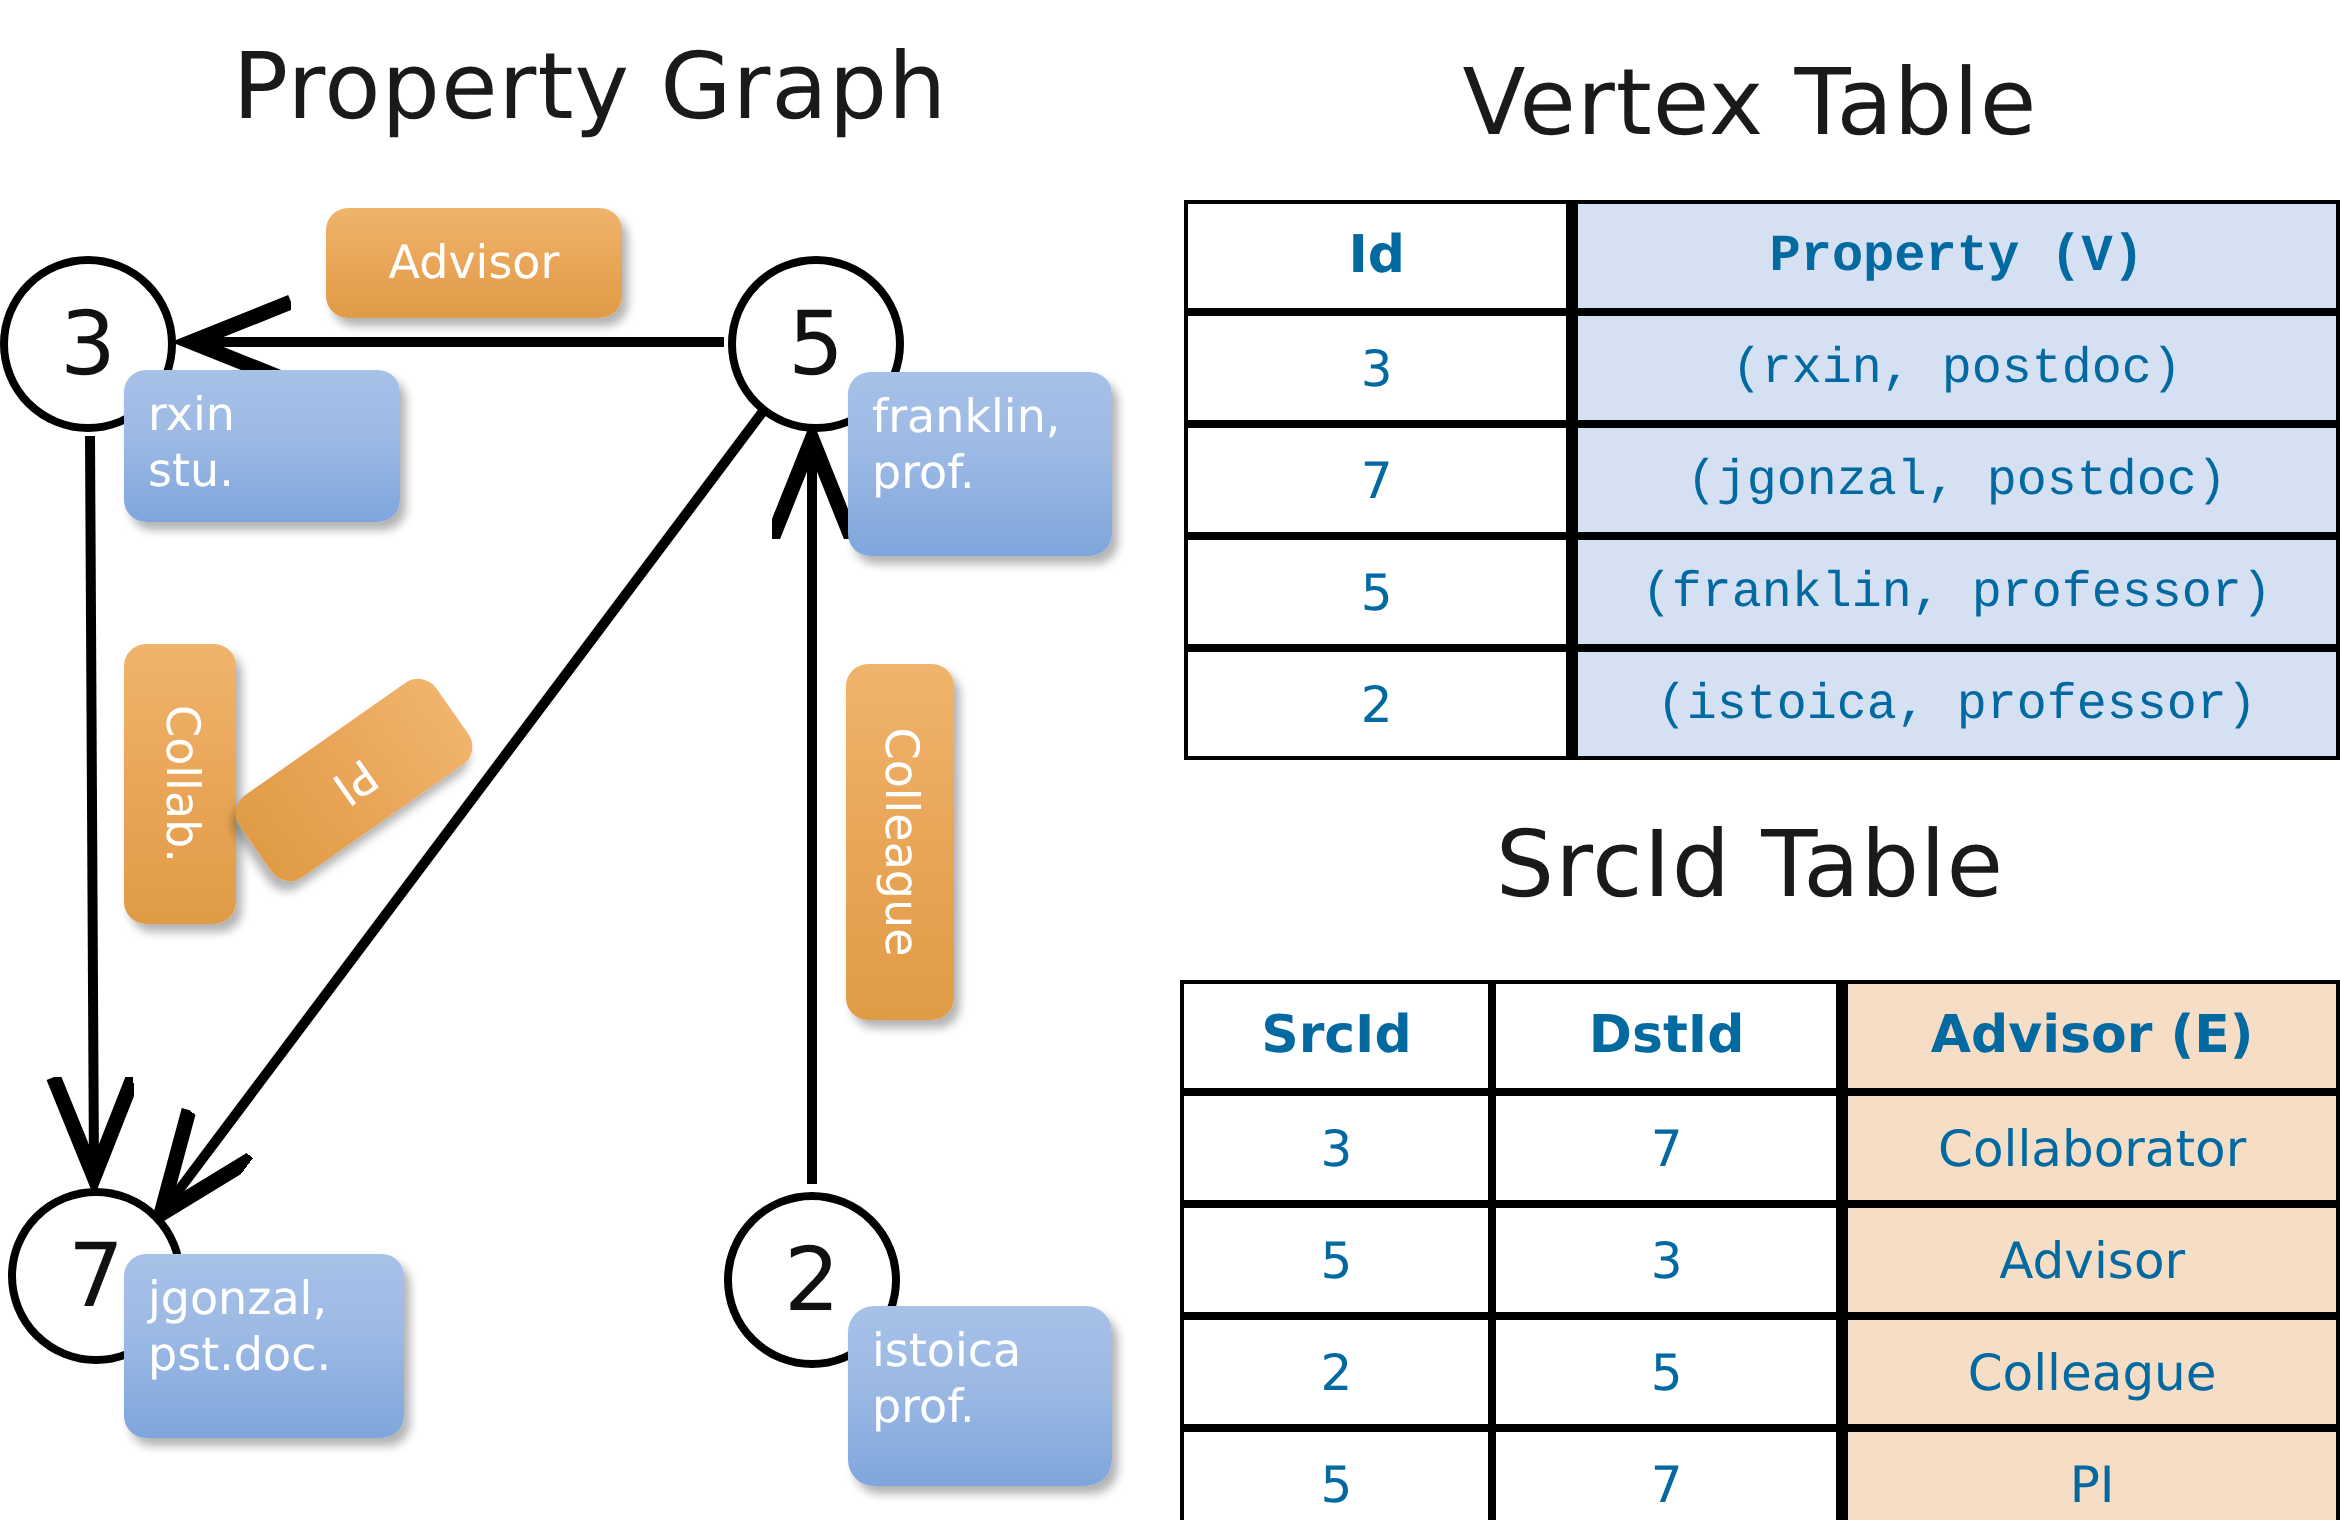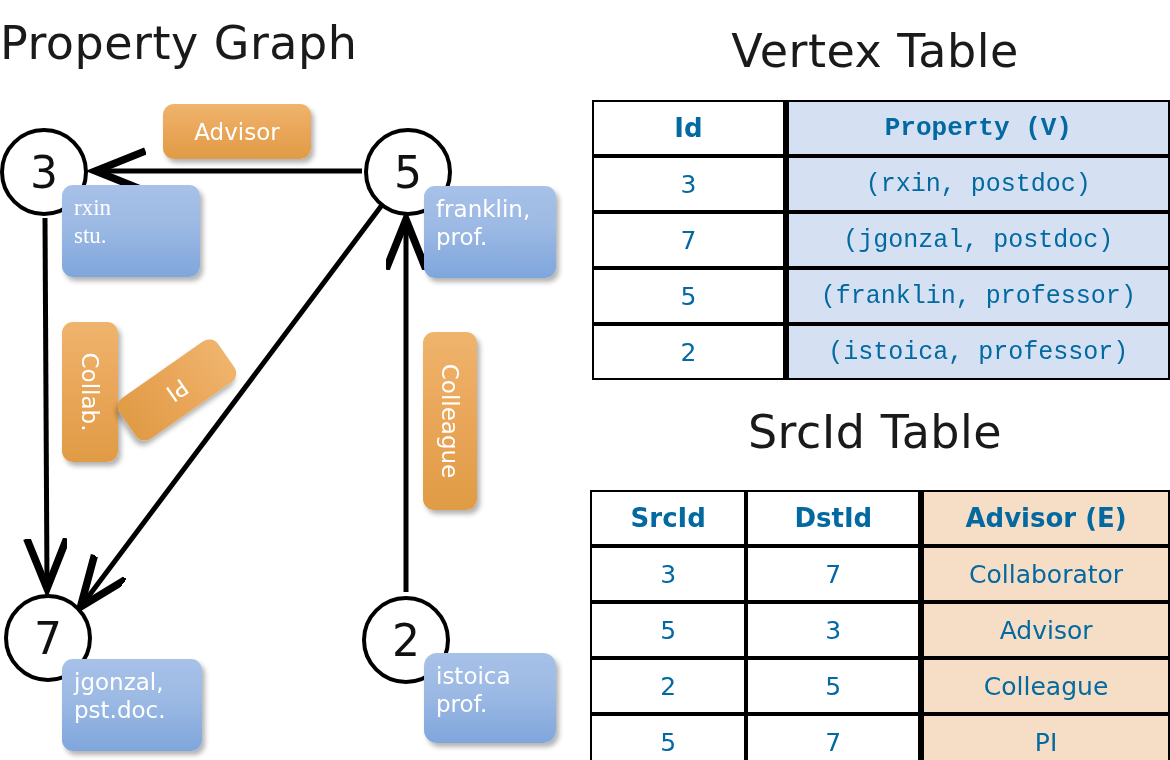--- a/index.html
+++ b/index.html
@@ -17,21 +17,21 @@
   
   .title {
     position: absolute;
     font-weight: 400;
     font-size: 46px;
     letter-spacing: 0.5px;
     color: #1a1a1a;
     white-space: nowrap;
     font-family: "DejaVu Sans", sans-serif;
   }
-  #title-property-graph { left: 0px; top: 16px; width: 590px; }
+  #title-property-graph { left: 0px; top: 16px; width: 590px; text-align: center; }
   #title-vertex-table   { left: 580px; top: 24px; width: 590px; text-align: center; }
   #title-edge-table     { left: 580px; top: 405px; width: 590px; text-align: center; }
 
   
   #graph-panel {
     position: absolute;
     left: 0; top: 0; width: 585px; height: 760px;
   }
   #graph-edges {
     position: absolute; left: 0; top: 0; width: 585px; height: 760px;
@@ -84,23 +84,23 @@
   #label-advisor   { left: 163px; top: 104px; width: 148px; height: 55px; }
   #label-collab    { left: 62px;  top: 322px; width: 56px;  height: 140px; }
   #label-pi        { left: 152px; top: 330px; width: 50px;  height: 120px; }
   #label-colleague { left: 423px; top: 332px; width: 54px;  height: 178px; }
 
   #node-3 { left: 0px;   top: 128px; }
   #node-5 { left: 364px; top: 128px; }
   #node-7 { left: 4px;   top: 594px; }
   #node-2 { left: 362px; top: 596px; }
 
-  #box-rxin     { left: 62px;  top: 185px; width: 138px; height: 92px; font-family: Liberation Serif, serif; }
+  #box-rxin     { left: 62px;  top: 185px; width: 138px; height: 76px; }
   #box-franklin { left: 424px; top: 186px; width: 132px; height: 92px; }
-  #box-jgonzal  { left: 62px;  top: 659px; width: 140px; height: 92px; }
+  #box-jgonzal  { left: 62px;  top: 627px; width: 140px; height: 92px; }
   #box-istoica  { left: 424px; top: 653px; width: 132px; height: 90px; border-radius: 13px; }
 
   
   .data-table {
     position: absolute;
     border-collapse: separate;
     border-spacing: 0;
     font-family: "DejaVu Sans", sans-serif;
   }
   .data-table td, .data-table th {

